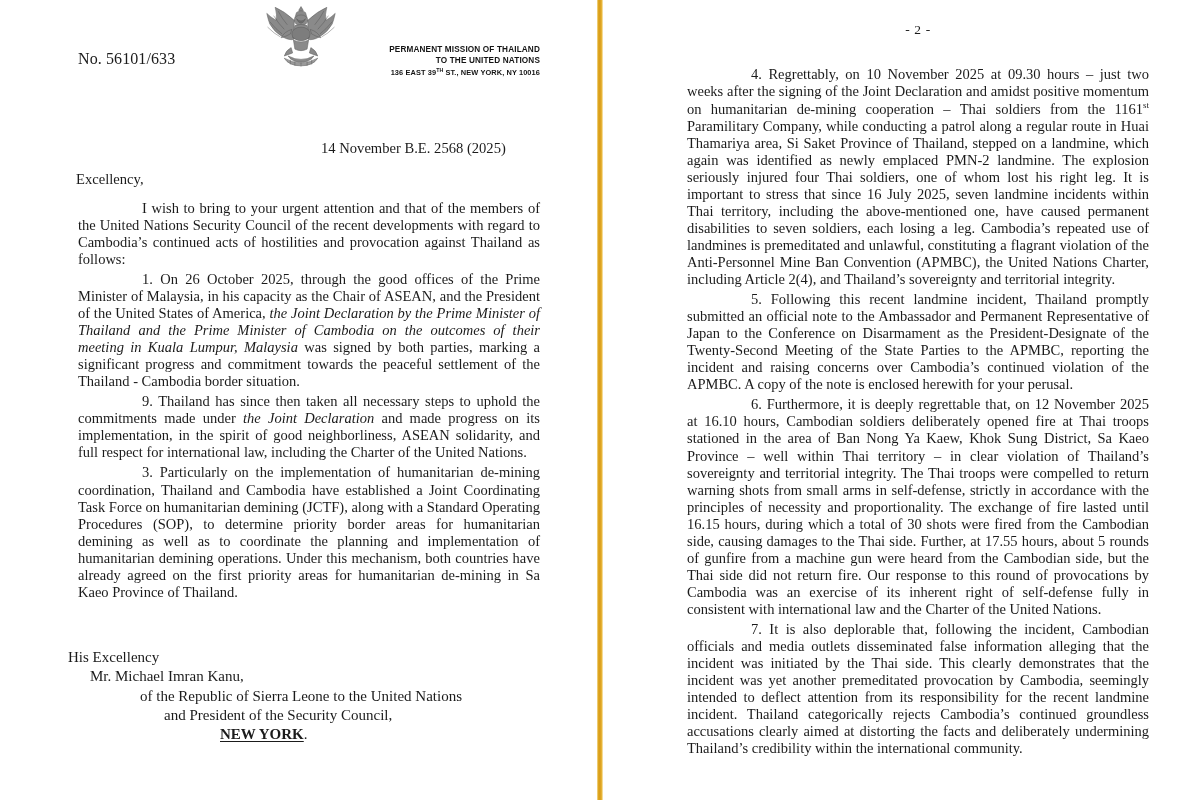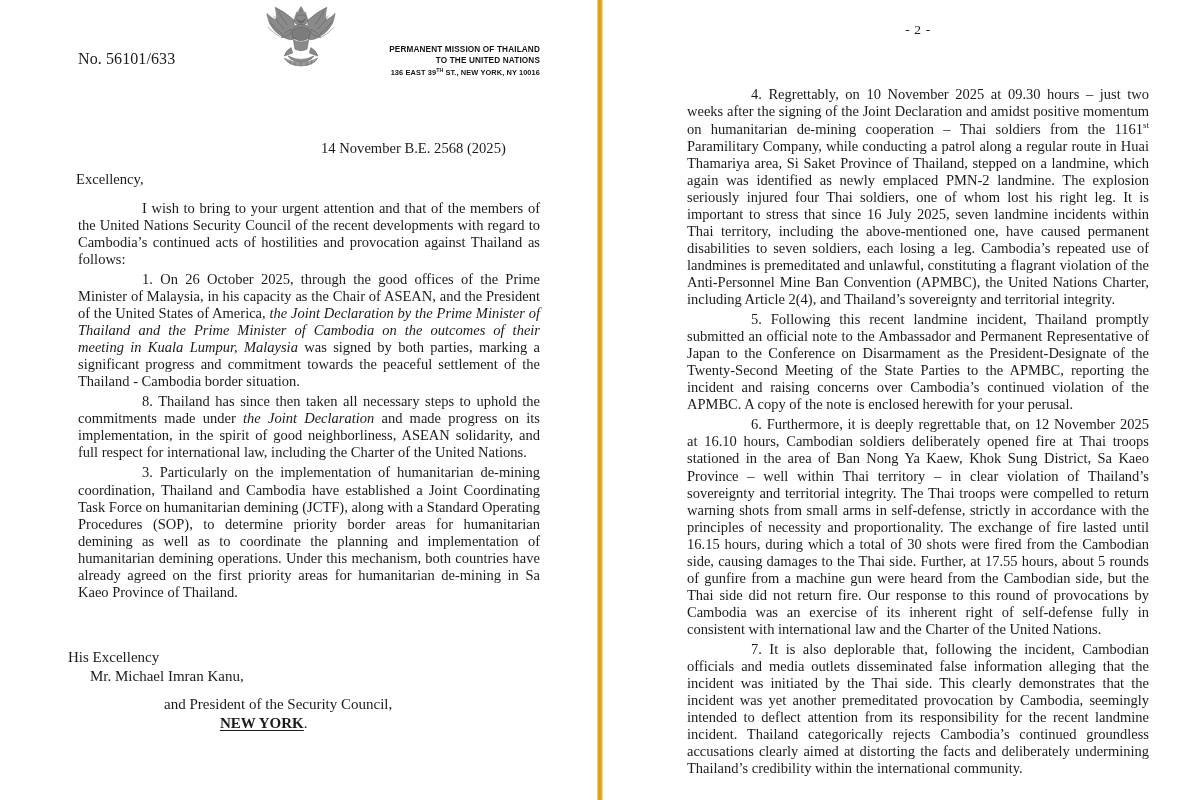--- a/index.html
+++ b/index.html
@@ -123,42 +123,42 @@
     position: absolute;
     left: 68px;
     top: 648px;
     font-size: 15px;
     line-height: 1.29;
   }
   .addressee .l1 { padding-left: 0px; }
   .addressee .l2 { padding-left: 22px; }
   .addressee .l3 { padding-left: 46px; }
   .addressee .l4 { padding-left: 72px; }
-  .addressee .l5 { padding-left: 96px; margin-top: 8px; }
+  .addressee .l5 { padding-left: 96px; }
   .addressee .l6 { padding-left: 152px; }
   .addressee .city {
     font-weight: bold;
     text-decoration: underline;
     text-underline-offset: 1.5px;
   }
 
   
   .rp-inner {
     position: absolute;
     left: 82px;
     top: 0;
     width: 462px;
   }
   .page-number {
     text-align: center;
     font-size: 13.5px;
     padding-top: 22px;
     letter-spacing: .6px;
   }
-  .right-body { margin-top: 48px; }
+  .right-body { margin-top: 28px; }
   .right-body p { text-indent: 64px; }
   .right-body sup { font-size: 9px; vertical-align: super; }
 </style>
 </head>
 <body>
 
 <div class="spread">
 
   <div class="page page-left">
     <div class="lp-inner">
@@ -229,29 +229,30 @@
       <div class="date-line">14 November B.E. 2568 (2025)</div>
 
       <div class="salutation">Excellency,</div>
 
       <div class="body-text left-body">
 
         <p>I wish to bring to your urgent attention and that of the members of the United Nations Security Council of the recent developments with regard to Cambodia’s continued acts of hostilities and provocation against Thailand as follows:</p>
 
         <p><span>1.   On 26 October 2025, through the good offices of the Prime Minister of Malaysia, in his capacity as the Chair of ASEAN, and the President of the United States of America, </span><i>the Joint Declaration by the Prime Minister of Thailand and the Prime Minister of Cambodia on the outcomes of their meeting in Kuala Lumpur, Malaysia</i><span> was signed by both parties, marking a significant progress and commitment towards the peaceful settlement of the Thailand - Cambodia border situation.</span></p>
 
-        <p><span>8.   Thailand has since then taken all necessary steps to uphold the commitments made under </span><i>the Joint Declaration</i><span> and made progress on its implementation, in the spirit of good neighborliness, ASEAN solidarity, and full respect for international law, including the Charter of the United Nations.</span></p>
+        <p><span>9.   Thailand has since then taken all necessary steps to uphold the commitments made under </span><i>the Joint Declaration</i><span> and made progress on its implementation, in the spirit of good neighborliness, ASEAN solidarity, and full respect for international law, including the Charter of the United Nations.</span></p>
 
         <p>3.   Particularly on the implementation of humanitarian de-mining coordination, Thailand and Cambodia have established a Joint Coordinating Task Force on humanitarian demining (JCTF), along with a Standard Operating Procedures (SOP), to determine priority border areas for humanitarian demining as well as to coordinate the planning and implementation of humanitarian demining operations. Under this mechanism, both countries have already agreed on the first priority areas for humanitarian de-mining in Sa Kaeo Province of Thailand.</p>
       </div>
     </div>
 
     <div class="addressee">
       <div class="l1">His Excellency</div>
       <div class="l2">Mr. Michael Imran Kanu,</div>
+      <div class="l4">of the Republic of Sierra Leone to the United Nations</div>
       <div class="l5">and President of the Security Council,</div>
       <div class="l6"><span class="city">NEW YORK</span><span>.</span></div>
     </div>
   </div>
 
   <div class="gutter">
     <div class="rule"></div>
   </div>
 
   <div class="page page-right">

